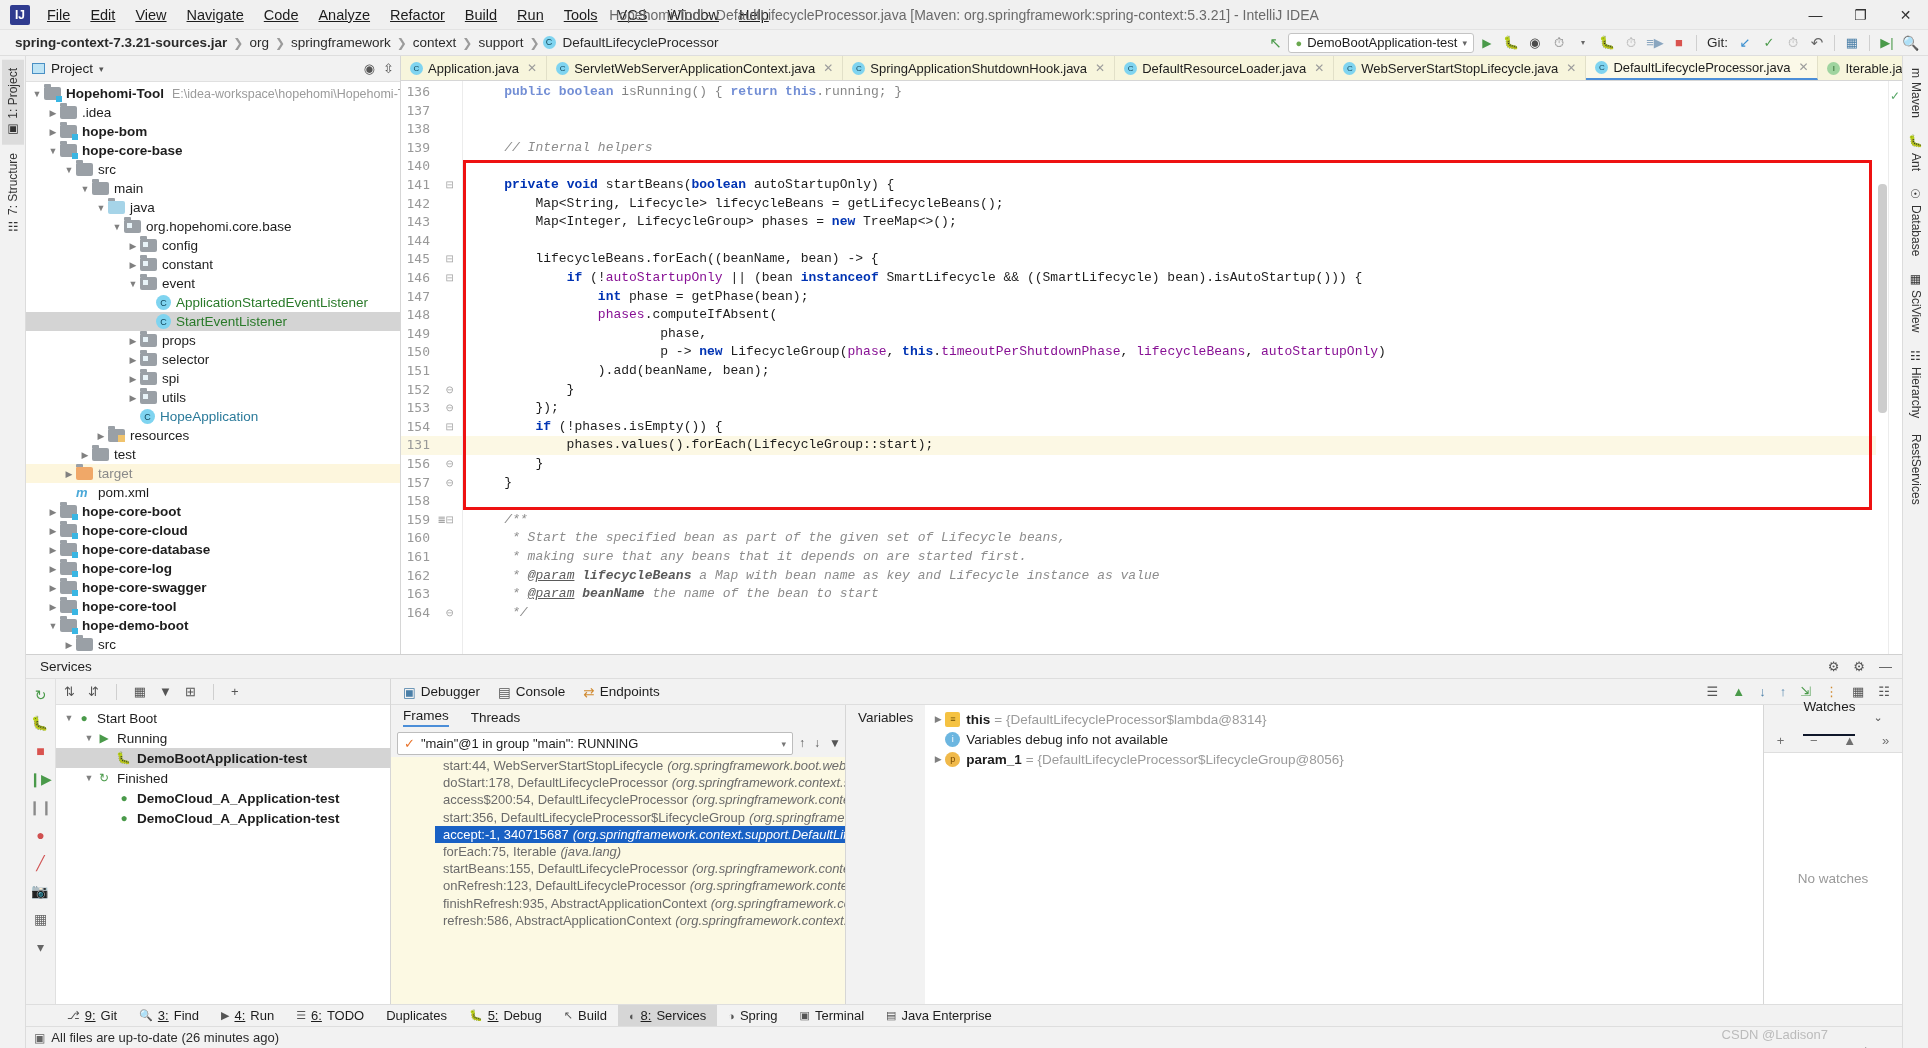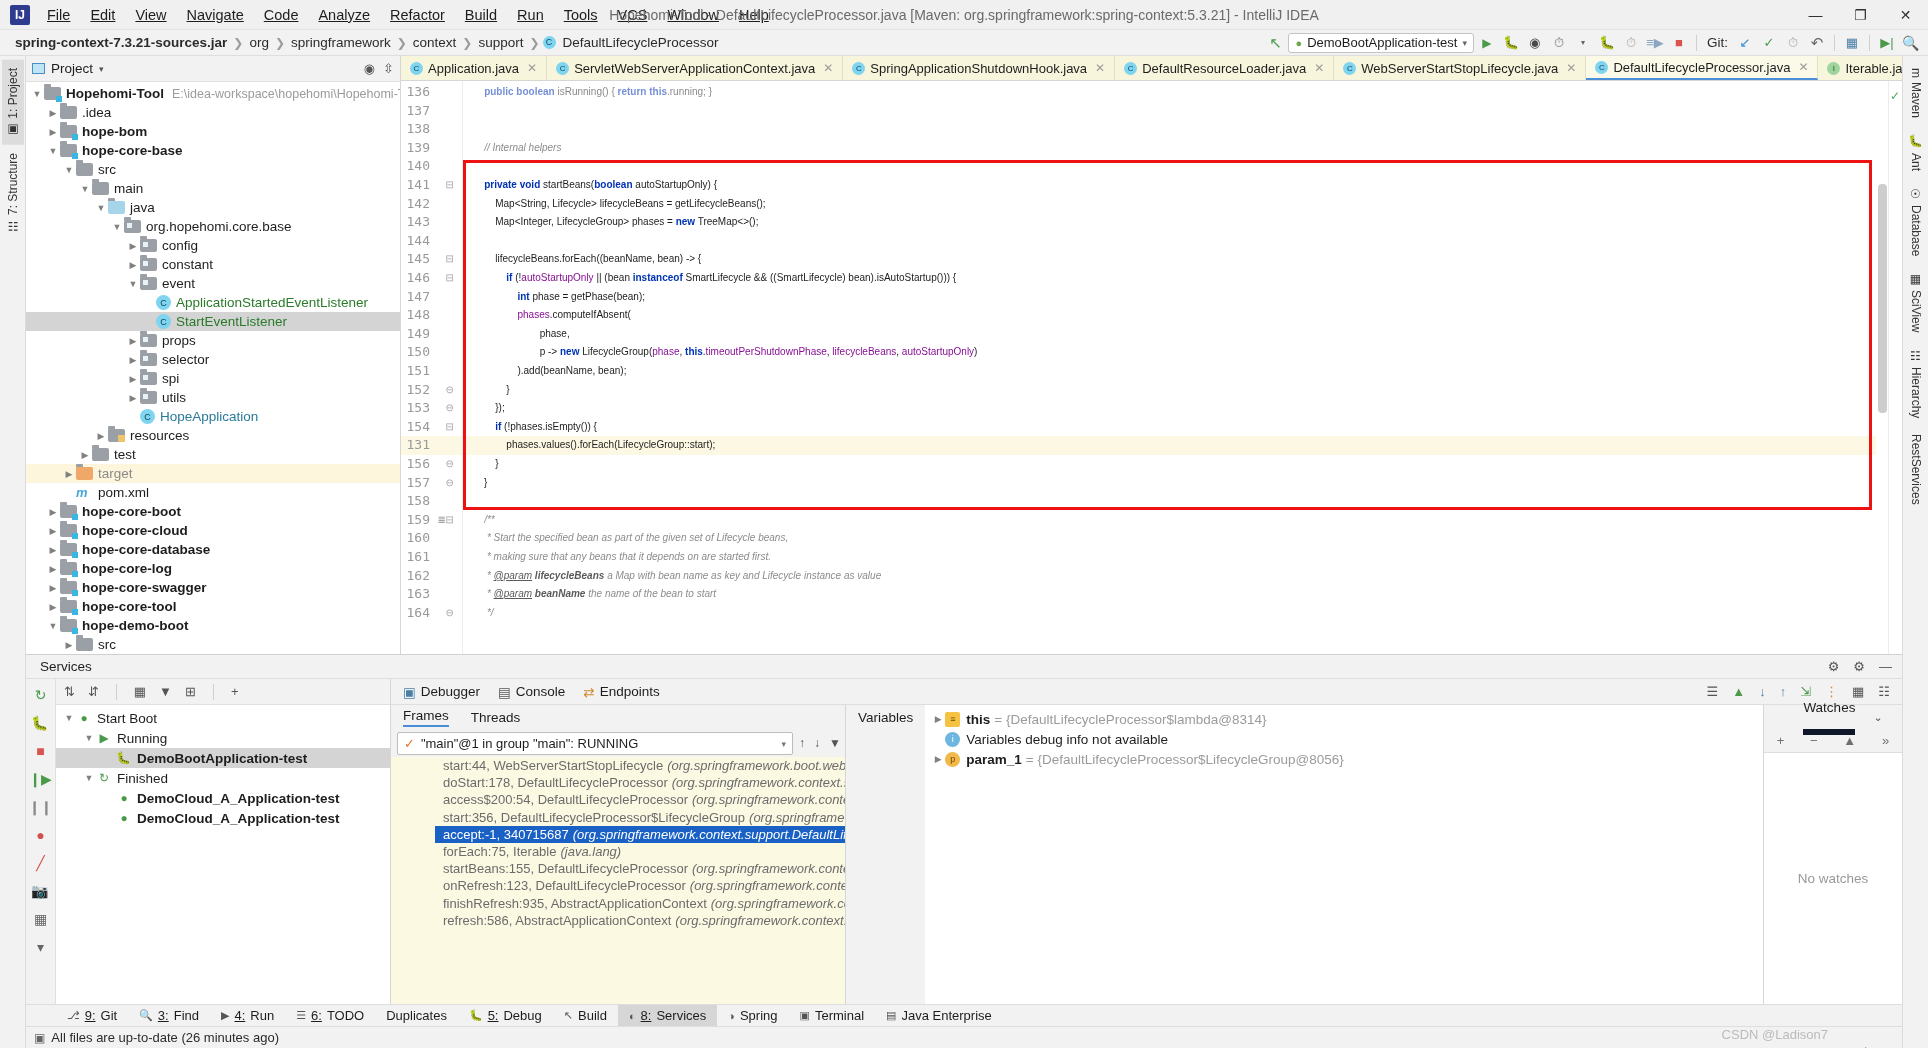--- a/index.html
+++ b/index.html
@@ -90,21 +90,21 @@
   .tab .x { color:#9b9b9b; font-size:12px; margin-left:3px; }
   .tab .tdot { width:13px;height:13px;border-radius:50%;background:#7fd4f0;color:#10475c;font-size:8px;
       display:flex;align-items:center;justify-content:center; }
   .tab .tdot.i { background:#9fd49f; color:#205c20; }
 
   .codewrap { flex:1; display:flex; min-height:0; position:relative; overflow:hidden; background:#fff; }
   .gutter { width:62px; flex:none; background:#fff; border-right:1px solid #ececec; position:relative; }
   .gnum { position:absolute; right:32px; font-size:13px; color:#999; font-family:"DejaVu Sans Mono", monospace; }
   .gfold { position:absolute; right:8px; color:#a5a5a5; font-size:10px; }
   .gmark { position:absolute; right:16px; color:#8a8a8a; font-size:10px; }
-  .code { flex:1; position:relative; font-family:Liberation Sans, sans-serif; font-size:10px;
+  .code { flex:1; position:relative; font-family:Liberation Mono, monospace; font-size:13px;
       line-height:18.6px; padding-top:16px; white-space:pre; overflow:hidden; }
   .cl { position:absolute; left:10px; white-space:pre; }
   .hlrow { position:absolute; left:0; right:0; height:18.6px; background:#fcf8e4; }
   .redbox { position:absolute; border:3px solid #ee1111; pointer-events:none; }
   .k { color:#0033b3; font-weight:bold; }
   .ty { color:#1d1d1d; }
   .fld { color:#871094; }
   .st { color:#067d17; }
   .cm { color:#8c8c8c; font-style:italic; }
   .cmb { color:#5a5a5a; font-style:italic; font-weight:bold; }
@@ -166,21 +166,21 @@
       justify-content:center;font-size:9px;border-radius:50%; }
   .vi.st { background:#f5c242; color:#6a4b00; border-radius:2px; }
   .vi.inf { background:#6cb6e0; color:#fff; }
   .vi.p  { background:#f0b94a; color:#7a4a00; }
   .vname { font-weight:bold; color:#1d1d1d; }
   .vval { color:#9b9b9b; margin-left:4px; }
 
   .watches { width:138px; flex:none; display:flex; flex-direction:column; background:#f2f2f2; }
   .whdr { height:24px; display:flex; align-items:center; justify-content:center; gap:18px;
       font-size:13.5px; }
-  .whdr .wt { border-bottom:6px solid #0f172a; padding-bottom:14px;margin-left:20px; }
+  .whdr .wt { border-bottom:2px solid #0f172a; padding-bottom:20px;margin-left:20px; }
   .wtb { height:24px; display:flex; align-items:center; justify-content:space-around; color:#707070;
       font-size:13px; border-bottom:1px solid #dedede; }
   .wbody { flex:1; background:#fff; display:flex; align-items:center; justify-content:center;
       color:#999; font-size:13.5px; }
 
   
   .toolbtns { height:22px; background:#f2f2f2; display:flex; align-items:center; gap:0px;
       border-top:1px solid #dedede; flex:none; font-size:13px; padding-left:30px; }
   .tbtn { display:flex;align-items:center;gap:5px;padding:0 11px;height:22px; color:#1d1d1d; }
   .tbtn.sel { background:#d6d6d6; }

